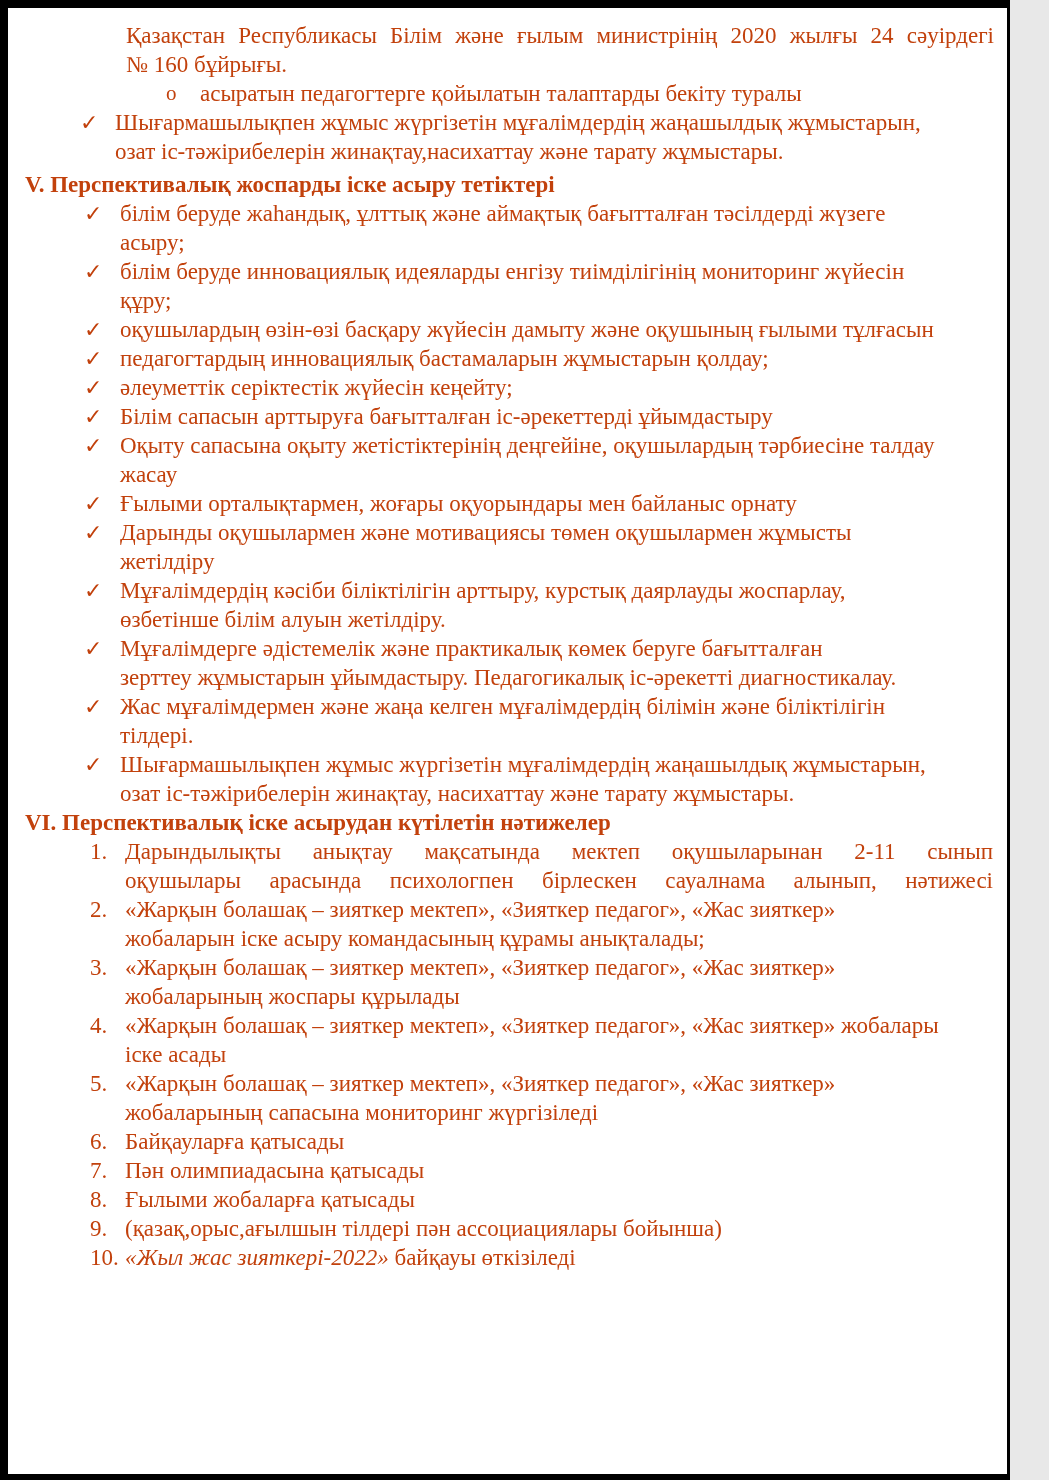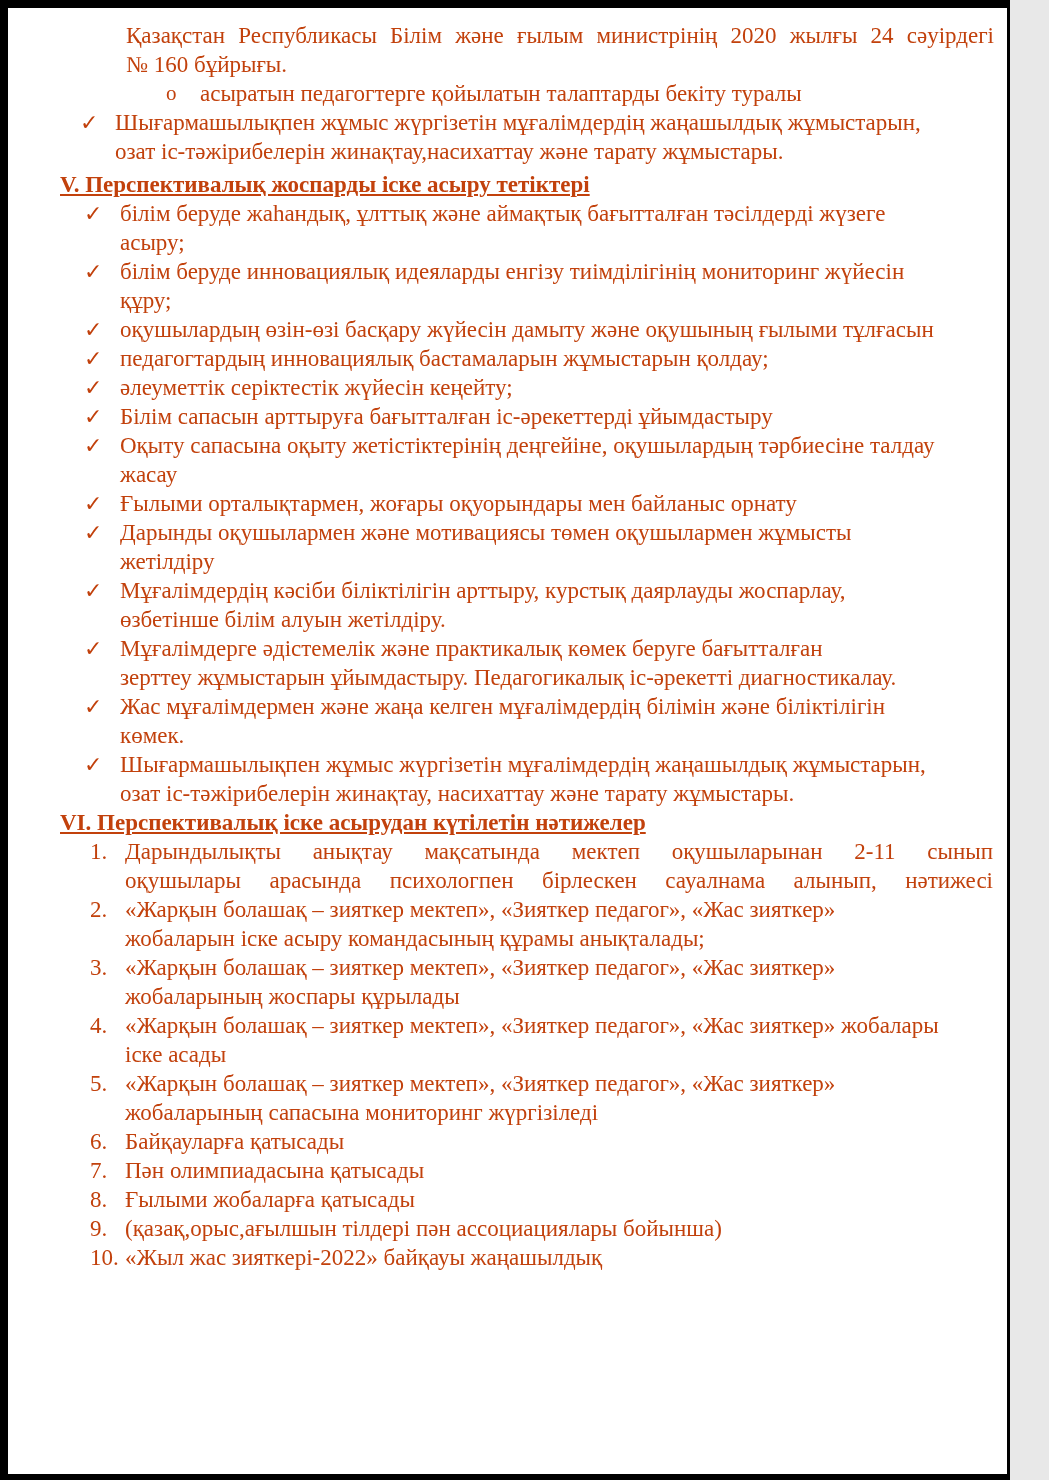--- a/index.html
+++ b/index.html
@@ -21,25 +21,25 @@
   .row{display:flex;align-items:flex-start;}
   .o-row{margin-left:158px;}
   .o-row .marker{width:34px;flex:0 0 34px;font-size:21px;}
   .chk-top{margin-left:72px;}
   .chk-top .marker{width:35px;flex:0 0 35px;}
   .chk{margin-left:76px;}
   .chk .marker{width:36px;flex:0 0 36px;}
   .marker{font-size:22px;}
   .num-row{margin-left:82px;}
   .num{width:35px;flex:0 0 35px;}
-  .heading{margin-left:52px;font-weight:bold;height:29px;white-space:nowrap;text-decoration:underline;}
+  .heading{margin-left:17px;font-weight:bold;height:29px;white-space:nowrap;}
   .heading.h5{margin-top:4px;}
   .txt{min-width:0;}
   .txt.wide .tline{max-width:900px;}
-  .it{margin-top:15px;}
+  .it{font-style:italic;margin-top:15px;}
 </style>
 </head>
 <body>
 
 <div class="page">
   <div class="content">
 
     <div class="intro">
       <div class="tline just">Қазақстан Республикасы Білім және ғылым министрінің 2020 жылғы 24 сәуірдегі</div>
       <div class="tline">№ 160 бұйрығы.</div>
@@ -131,21 +131,21 @@
       <span class="marker">✓</span>
       <div class="txt wide">
         <div class="tline">Мұғалімдерге әдістемелік және практикалық көмек беруге бағытталған</div>
         <div class="tline">зерттеу  жұмыстарын ұйымдастыру. Педагогикалық іс-әрекетті диагностикалау.</div>
       </div>
     </div>
     <div class="row chk">
       <span class="marker">✓</span>
       <div class="txt wide">
         <div class="tline">Жас мұғалімдермен және жаңа келген мұғалімдердің білімін және біліктілігін</div>
-        <div class="tline">көмек.</div>
+        <div class="tline">тілдері.</div>
       </div>
     </div>
     <div class="row chk">
       <span class="marker">✓</span>
       <div class="txt wide">
         <div class="tline">Шығармашылықпен жұмыс жүргізетін мұғалімдердің жаңашылдық жұмыстарын,</div>
         <div class="tline">озат іс-тәжірибелерін жинақтау, насихаттау және тарату жұмыстары.</div>
       </div>
     </div>
 
@@ -206,18 +206,18 @@
     </div>
     <div class="row num-row">
       <span class="num">9.</span>
       <div class="txt wide">
         <div class="tline">(қазақ,орыс,ағылшын тілдері пән ассоциациялары бойынша)</div>
       </div>
     </div>
     <div class="row num-row">
       <span class="num">10.</span>
       <div class="txt wide">
-        <div class="tline"><span class="it">«Жыл жас зияткері-2022»</span><span> байқауы жаңашылдық</span></div>
+        <div class="tline"><span class="it">«Жыл жас зияткері-2022»</span><span> байқауы өткізіледі</span></div>
       </div>
     </div>
 
   </div>
 </div>
 
 </body></html>

